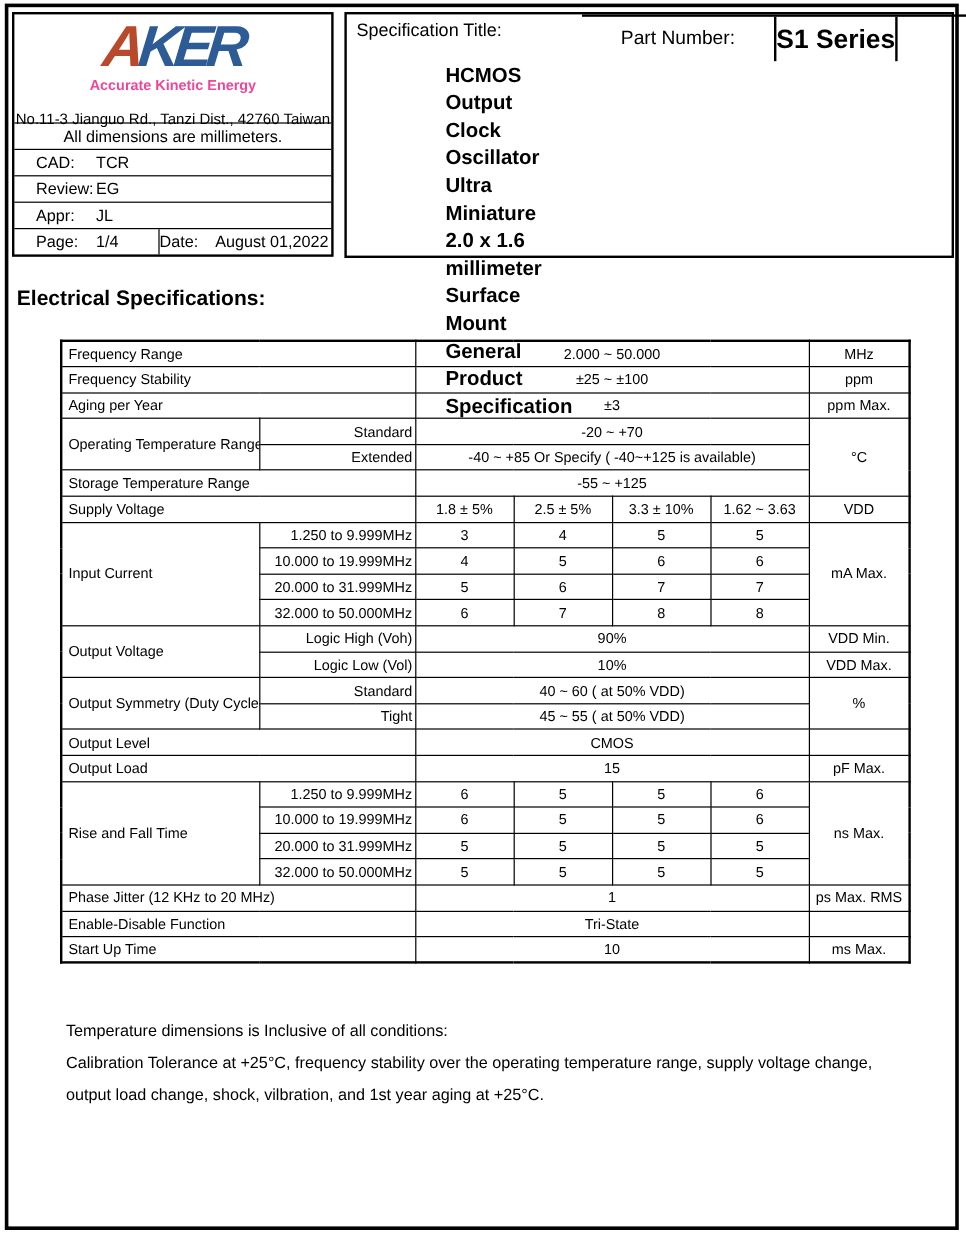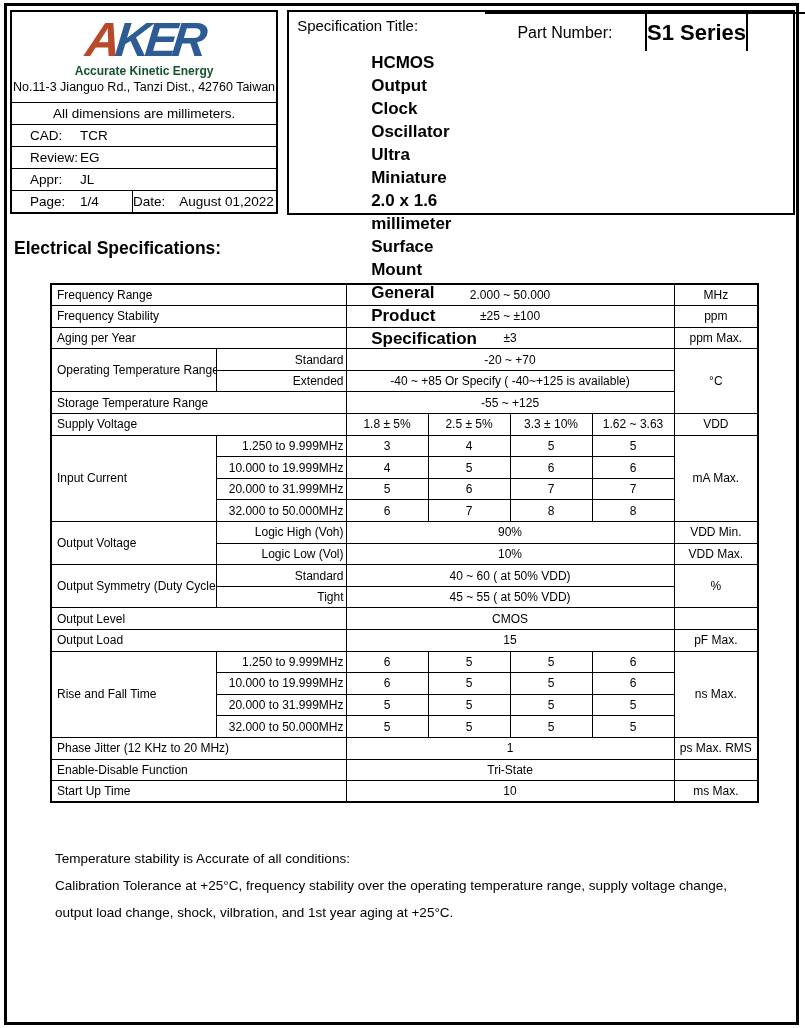--- a/index.html
+++ b/index.html
@@ -37,21 +37,21 @@
     padding-top: 2px;
   }
   .logo-text {
     font-weight: bold; font-style: italic;
     font-size: 48px; line-height: 52px;
     letter-spacing: -5px;
     transform: skewX(-6deg);
     white-space: nowrap;
   }
   .tagline { font-size: 12px; font-weight: bold; margin-top: -2px; }
-  .address { font-size: 12.5px; margin-top: 2px; white-space: nowrap; }
+  .address { font-size: 12.5px; margin-top: 14px; white-space: nowrap; }
   .hl-row {
     height: 22px; border-top: 1.5px solid #000;
     font-size: 13.5px; line-height: 20px;
     display: flex; align-items: center;
   }
   .hl-row.center { justify-content: center; }
   .meta-label { padding-left: 18px; width: 68px; flex: none; }
   .meta-value { flex: none; }
   .page-val { width: 52px; flex: none; }
   .date-cell {
@@ -120,21 +120,21 @@
 </head>
 <body>
 
 <div class="frame"></div>
 
 <div class="header">
 
   <div class="hl">
     <div class="logo-area">
       <div class="logo-text"><span style="color: rgb(184, 74, 43);">A</span><span style="color: rgb(45, 91, 150);">KER</span></div>
-      <div class="tagline" style="color: #14532d;">Accurate Kinetic Energy</div>
+      <div class="tagline" style="color: #ec4899;">Accurate Kinetic Energy</div>
       <div class="address">No.11-3 Jianguo Rd., Tanzi Dist., 42760 Taiwan</div>
     </div>
     <div class="hl-row center">All dimensions are millimeters.</div>
     <div class="hl-row">
       <span class="meta-label">CAD:</span>
       <span class="meta-value">TCR</span>
     </div>
     <div class="hl-row">
       <span class="meta-label">Review:</span>
       <span class="meta-value">EG</span>
@@ -325,16 +325,16 @@
       </tr>
       <tr>
         <td colspan="2" class="label">Start Up Time</td>
         <td colspan="4" class="val">10</td>
         <td class="unit">ms Max.</td>
       </tr>
     </tbody>
 </table>
 
 <div class="notes">
-  <p>Temperature stability is Accurate of all conditions:</p>
+  <p>Temperature dimensions is Inclusive of all conditions:</p>
   <p>Calibration Tolerance at +25°C, frequency stability over the operating temperature range, supply voltage change,</p>
   <p>output load change, shock, vilbration, and 1st year aging at +25°C.</p>
 </div>
 
 </body></html>

